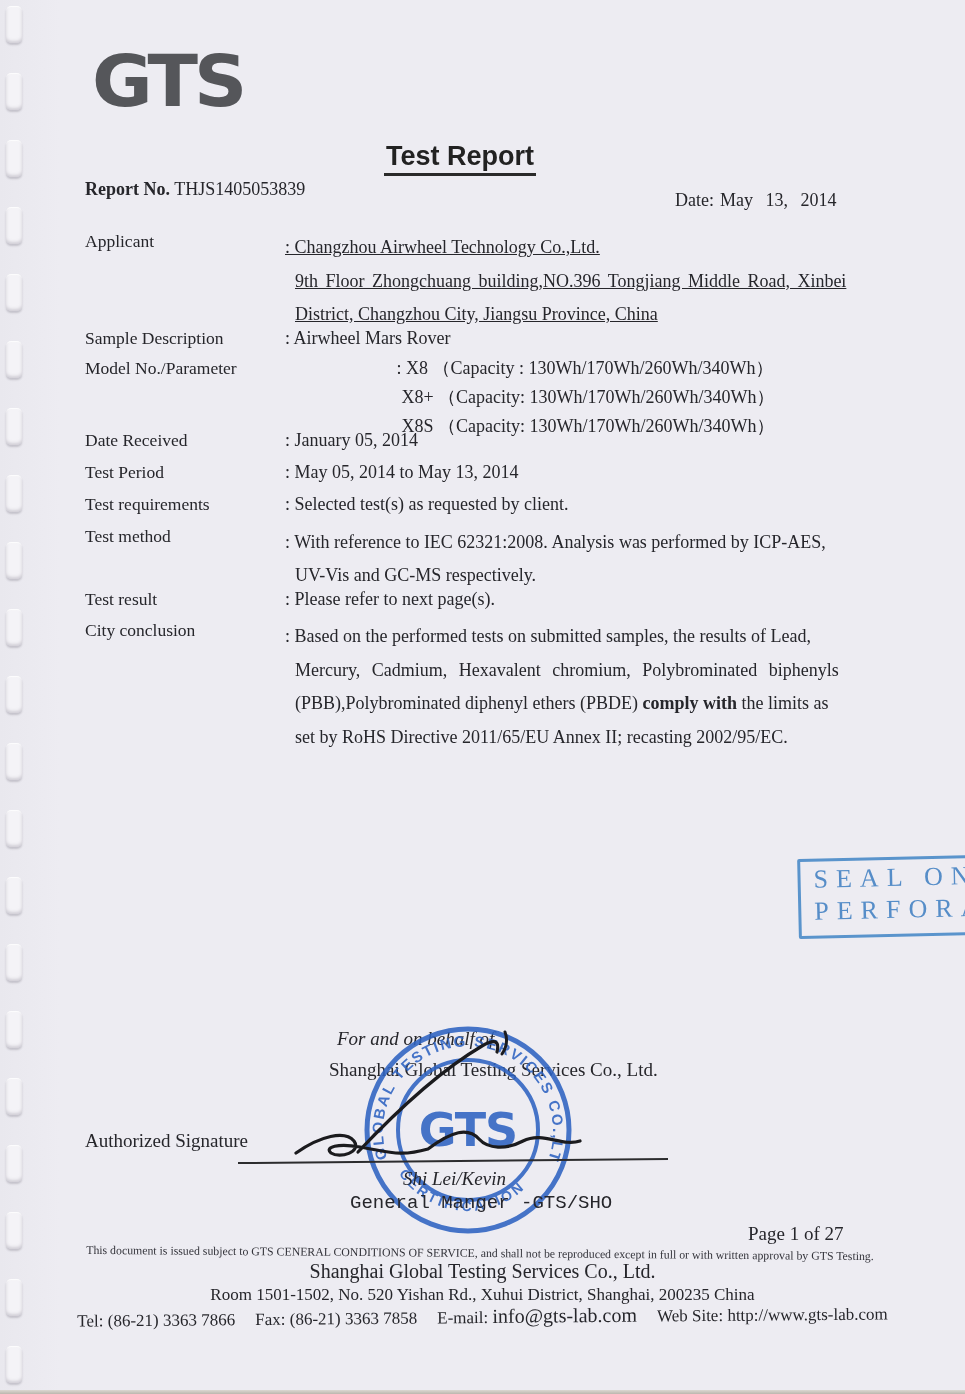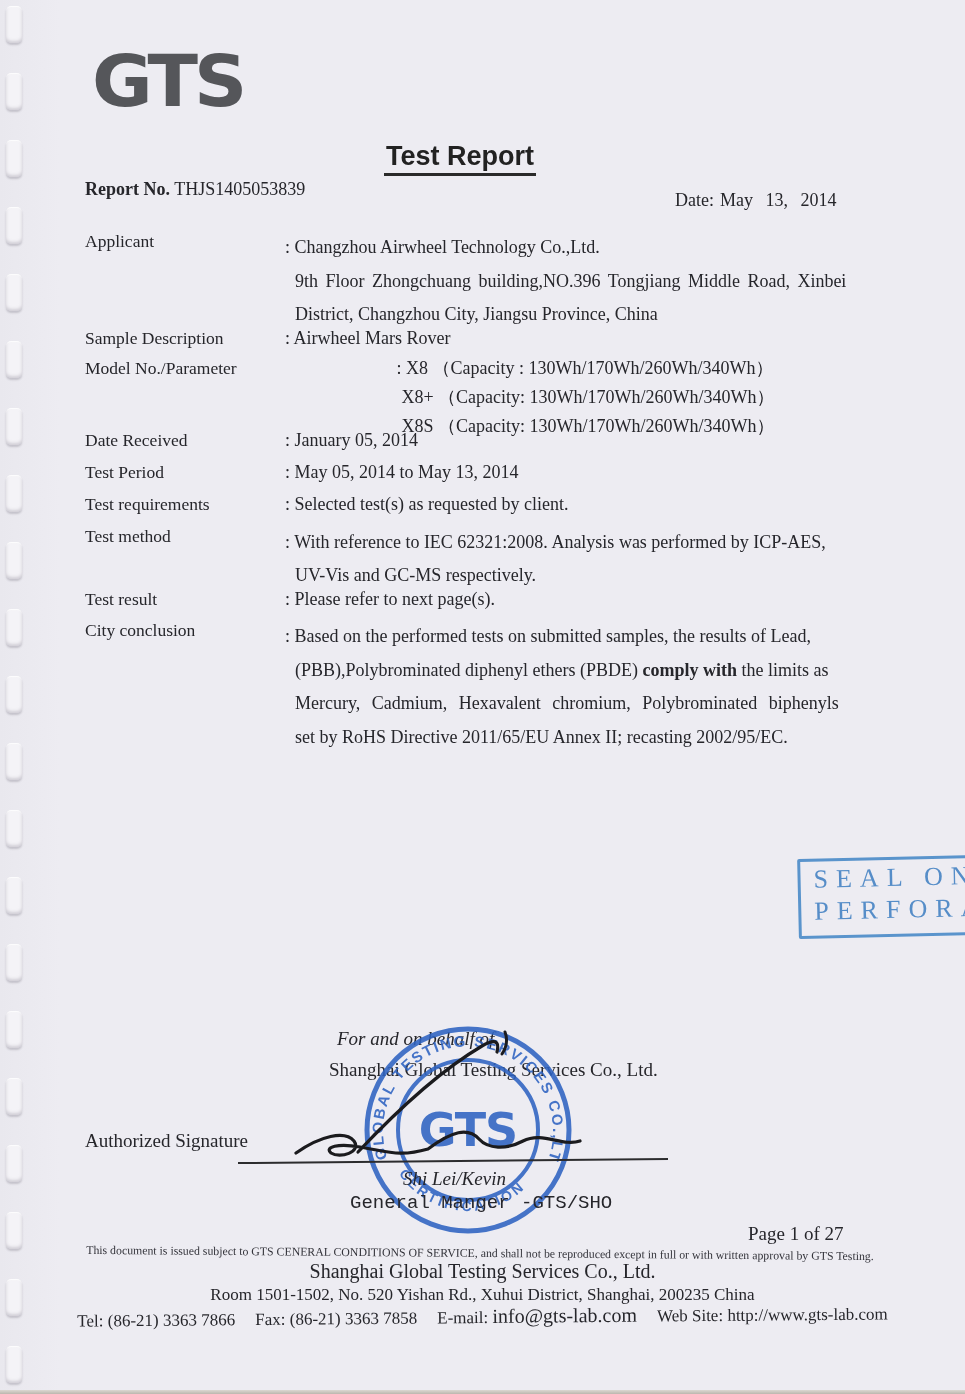--- a/index.html
+++ b/index.html
@@ -35,21 +35,21 @@
   .report-line .b{font-weight:bold;}
   .date-line{position:absolute;left:675px;top:190px;font-size:18px;}
   .date-line .b{font-weight:normal;}
   .date-line .v{word-spacing:8px;margin-left:6px;}
 
   .row{position:absolute;left:85px;width:800px;font-size:18px;}
   .row .lbl{position:absolute;left:0;top:0;width:195px;font-size:17.5px;}
   .row .val{margin-left:200px;display:block;}
   .row .line{display:block;}
   .row .cont{padding-left:10px;}
-  .r-applicant .line{line-height:33.5px;}
+  .r-applicant .line{line-height:33.5px;text-decoration:underline;}
   .r-applicant .l2{word-spacing:3px;}
   .r-model .line{line-height:29px;text-align:center;}
   .r-model .cont{padding-left:6px;}
   .r-method .line{line-height:33px;}
   .r-conclusion .line{line-height:33.7px;}
   .r-conclusion .l2{word-spacing:7px;}
   .bold{font-weight:bold;}
 
   
   .seal-box{
@@ -194,22 +194,22 @@
     <span class="lbl">Test result</span>
     <span class="val">
         <span class="line">: Please refer to next page(s).</span>
       </span>
   </div>
 
   <div class="row r-conclusion" style="top:620px">
     <span class="lbl">City conclusion</span>
     <span class="val">
       <span class="line">: Based on the performed tests on submitted samples, the results of Lead,</span>
+      <span class="line cont l2">Mercury, Cadmium, Hexavalent chromium, Polybrominated biphenyls</span>
       <span class="line cont"><span>(PBB),Polybrominated diphenyl ethers (PBDE) </span><span class="bold">comply with</span><span> the limits as</span></span>
-      <span class="line cont l2">Mercury, Cadmium, Hexavalent chromium, Polybrominated biphenyls</span>
       <span class="line cont">set by RoHS Directive 2011/65/EU Annex II; recasting 2002/95/EC.</span>
     </span>
   </div>
 
   <div class="seal-box">
     <span style="display:block">SEAL ON T</span>
     <span style="display:block">PERFORAT</span>
   </div>
 
   <div class="sig-forbehalf">For and on behalf of</div>

